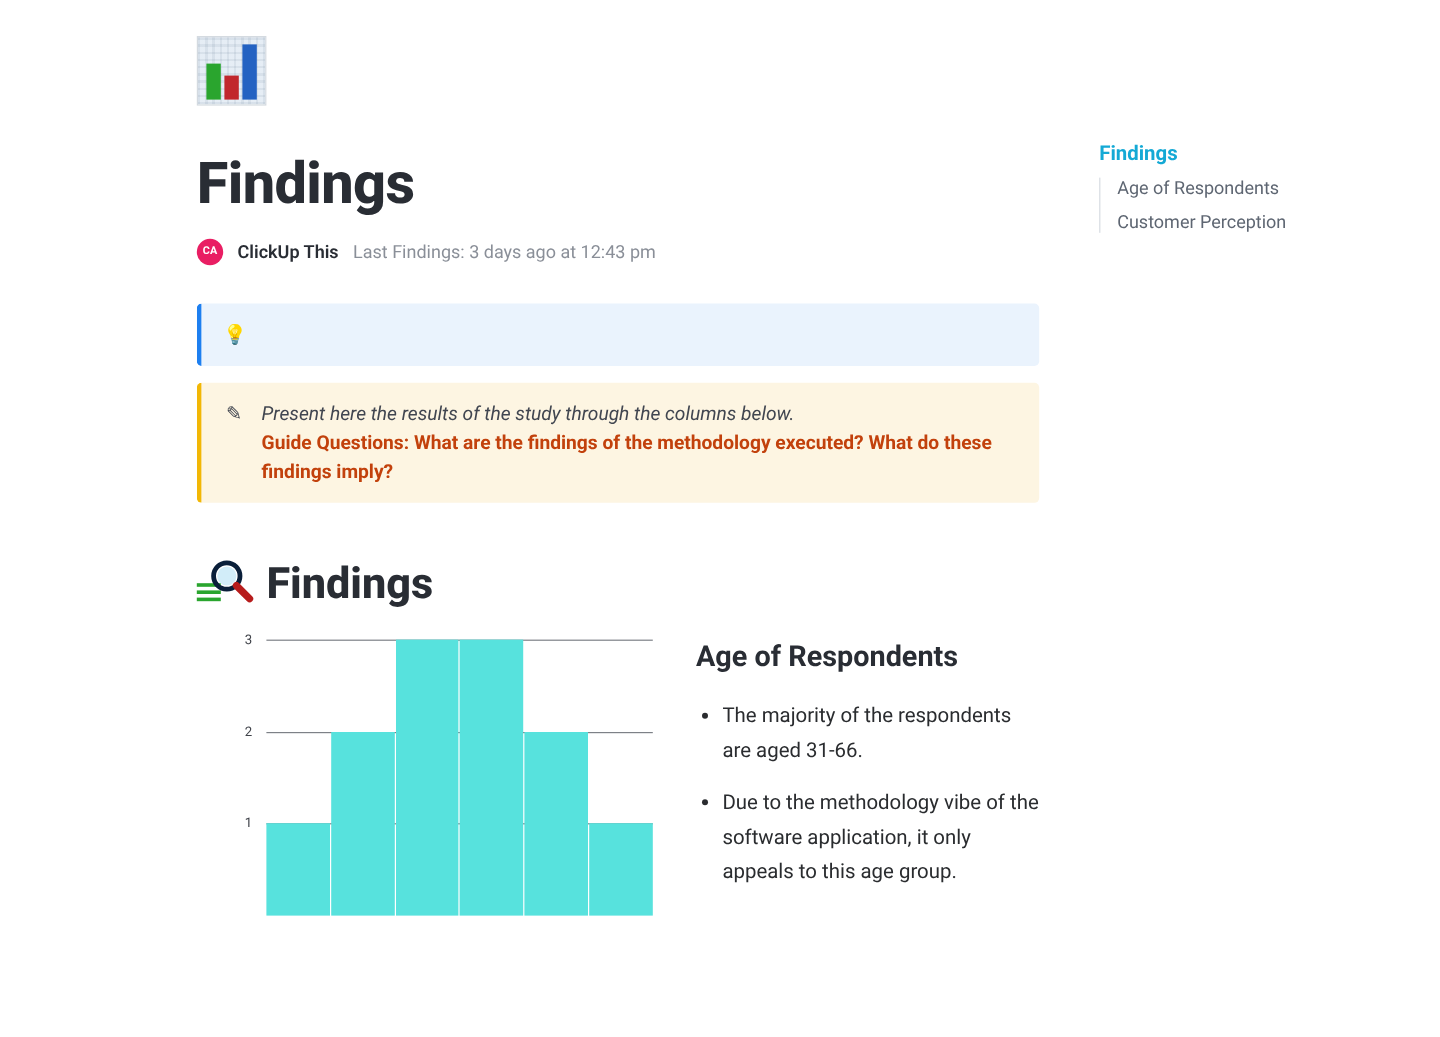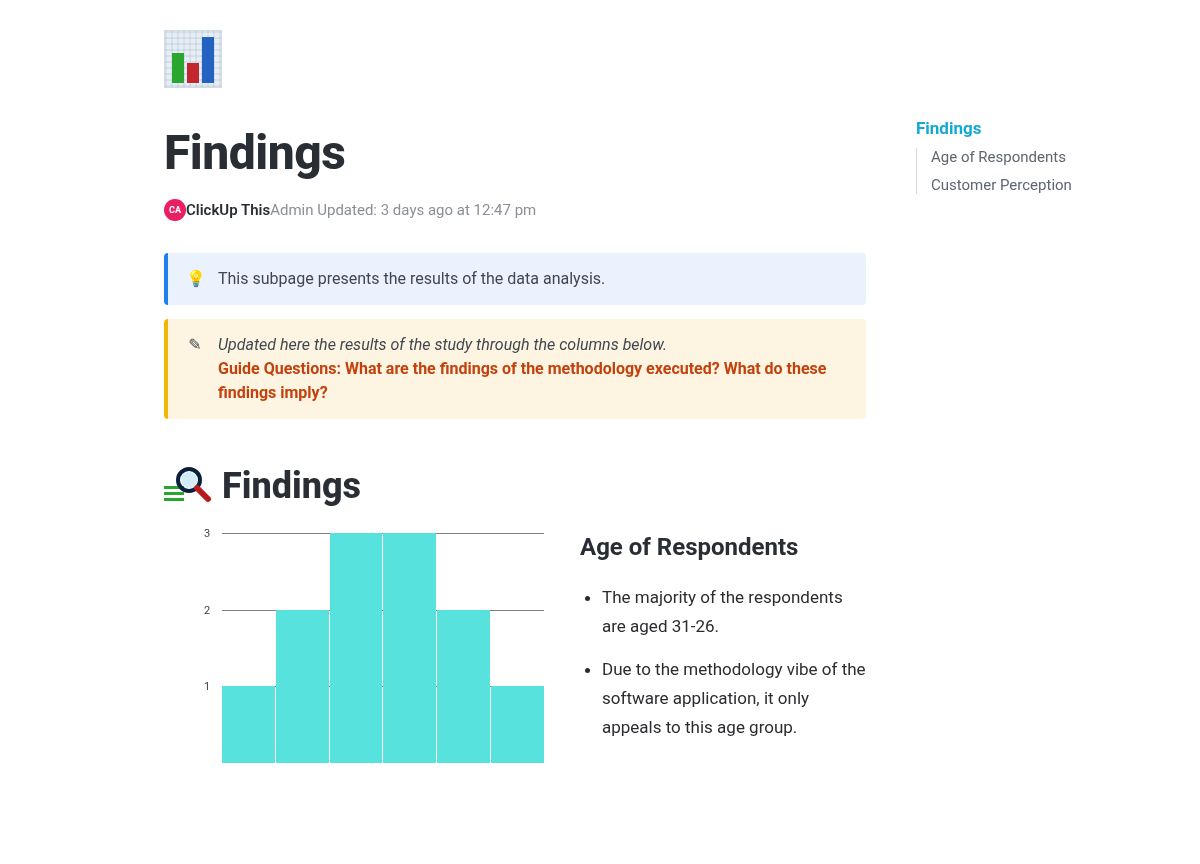--- a/index.html
+++ b/index.html
@@ -44,20 +44,21 @@
   h1.page-title {
     font-size: 48px;
     font-weight: 800;
     margin: 36px 0 18px 0;
     letter-spacing: -0.5px;
     color:#292d34;
   }
   .meta-row {
     display: flex;
     align-items: center;
+    gap: 12px;
     font-size: 15px;
     margin-bottom: 32px;
   }
   .avatar {
     width: 22px;
     height: 22px;
     border-radius: 50%;
     background: #e91e63;
     color: #fff;
     font-size: 9px;
@@ -181,34 +182,33 @@
       <div class="bar r"></div>
       <div class="bar b"></div>
     </div>
 
     <h1 class="page-title">Findings</h1>
 
     <div class="meta-row">
       <div class="avatar">CA</div>
       <div class="author-name">ClickUp This</div>
       <div class="updated">
-        <span>Admin Updated:</span>
-        <span>3 days ago at 12:47 pm</span>
+        <span>Last Findings:</span>
+        <span>3 days ago at 12:43 pm</span>
       </div>
     </div>
 
     <div class="callout blue">
       <div class="ci">💡</div>
-      <div class="ctext">This subpage presents the results of the data analysis.</div>
     </div>
 
     <div class="callout yellow">
       <div class="ci">✎</div>
       <div class="ctext">
-        <em>Updated here the results of the study through the columns below.</em><br>
+        <em>Present here the results of the study through the columns below.</em><br>
         <strong>Guide Questions: What are the findings of the methodology executed? What do these findings imply?</strong>
       </div>
     </div>
 
     <div class="section-head">
       <div class="mag-icon">
         <div class="lines">
             <div></div>
             <div></div>
             <div></div>
@@ -237,21 +237,21 @@
               <div class="cb" style="height: 100%; background: rgb(87, 226, 221);"></div>
               <div class="cb" style="height: 100%; background: rgb(87, 226, 221);"></div>
               <div class="cb" style="height: 66.6667%; background: rgb(87, 226, 221);"></div>
               <div class="cb" style="height: 33.3333%; background: rgb(87, 226, 221);"></div>
             </div>
           </div>
       </div>
       <div class="text-col">
         <h3>Age of Respondents</h3>
         <ul id="bullets">
-            <li>The majority of the respondents are aged 31-26.</li>
+            <li>The majority of the respondents are aged 31-66.</li>
             <li>Due to the methodology vibe of the software application, it only appeals to this age group.</li>
           </ul>
       </div>
     </div>
 
   </div>
 
   <div class="sidebar">
     <div class="toc-title">Findings</div>
     <div class="toc-list" id="toc-list">

